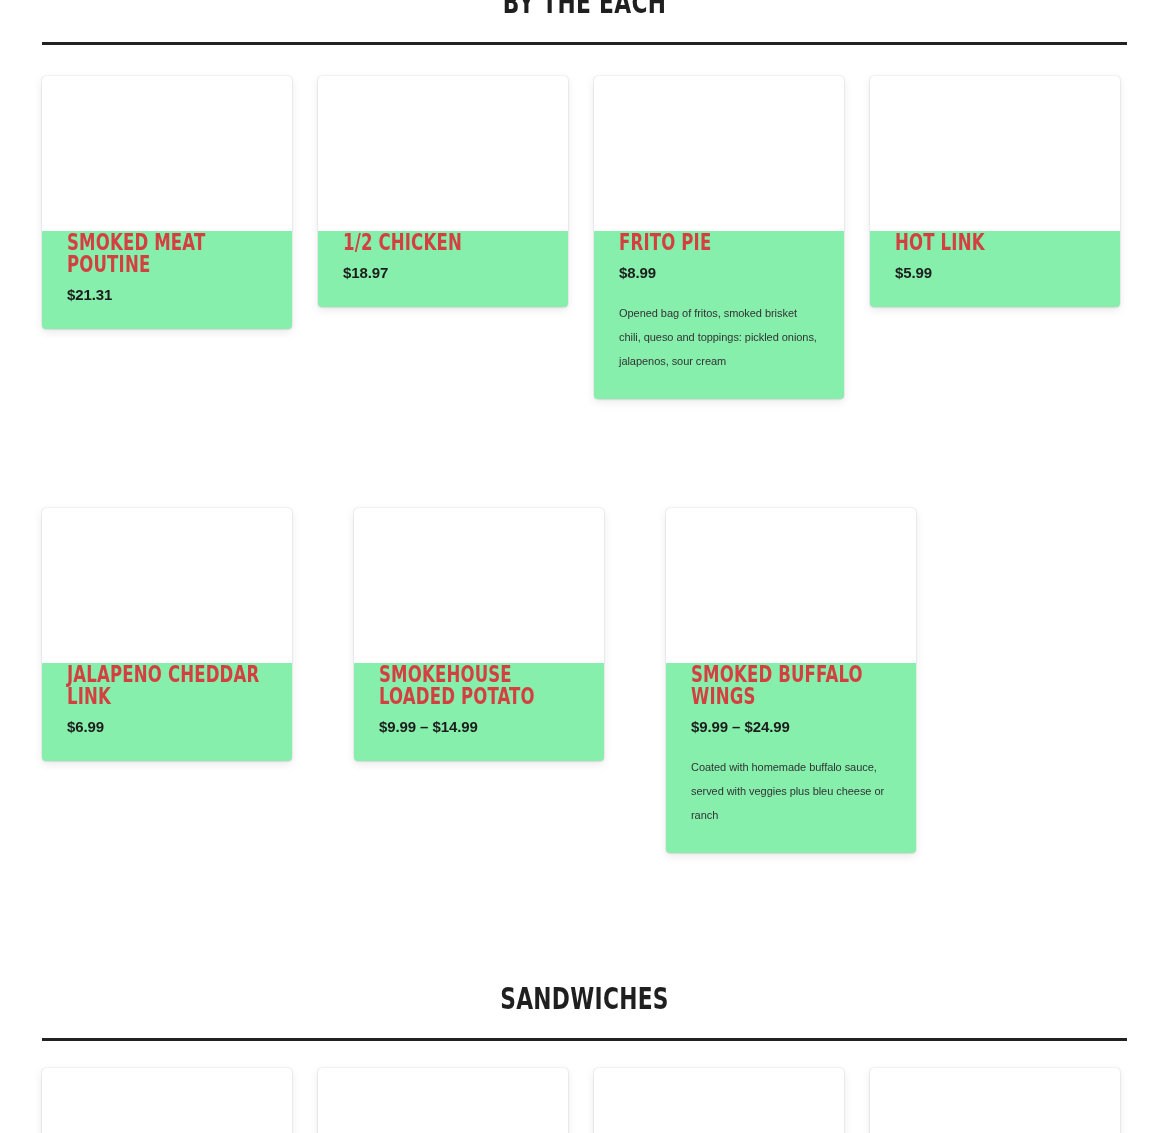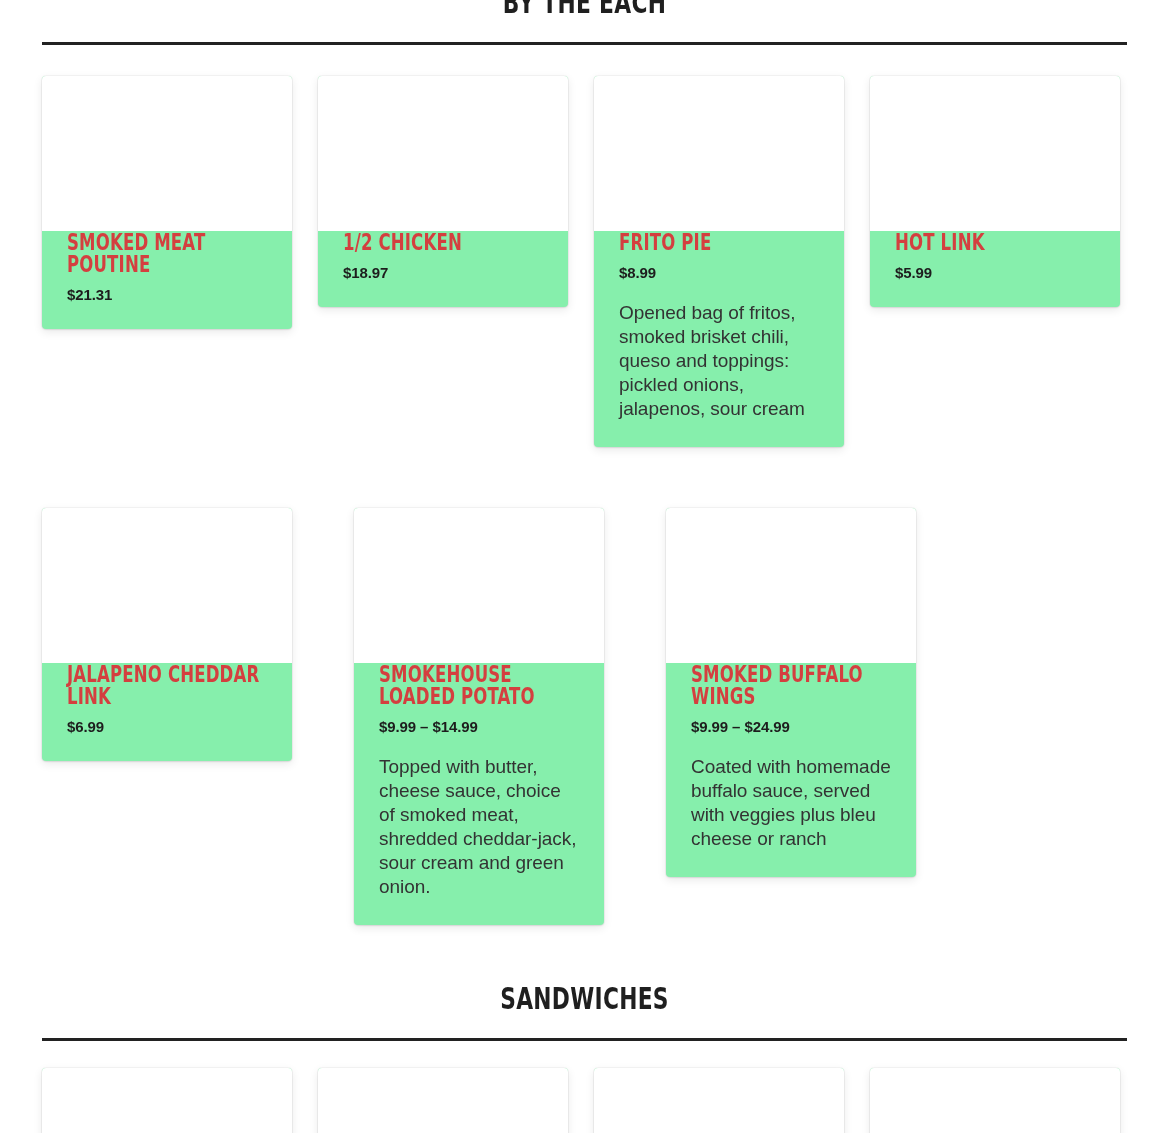--- a/index.html
+++ b/index.html
@@ -114,21 +114,21 @@
   .card-price {
     font-size: 15px;
     font-weight: 700;
     color: #1d1d1d;
     letter-spacing: -0.1px;
     margin-bottom: 0;
   }
 
   .card-desc {
     margin-top: 20px;
-    font-size: 19px;
+    font-size: 11px;
     line-height: 24px;
     color: #333333;
     letter-spacing: -0.05px;
   }
 
   .card-desc:empty { display: none; }
   .card-price:empty { display: none; }
 
   
   .card-stub .card-media { height: 120px; }
@@ -191,21 +191,20 @@
         <div class="card-price">$6.99</div>
 
       </div>
     </div>
 
     <div class="card">
       <div class="card-media"></div>
       <div class="card-body">
         <div class="card-title">SMOKEHOUSE LOADED POTATO</div>
         <div class="card-price">$9.99 – $14.99</div>
-        <div class="card-desc">Topped with butter, cheese sauce, choice of smoked meat, shredded cheddar-jack, sour cream and green onion.</div>
       </div>
     </div>
 
     <div class="card">
       <div class="card-media"></div>
       <div class="card-body">
         <div class="card-title">SMOKED BUFFALO WINGS</div>
         <div class="card-price">$9.99 – $24.99</div>
         <div class="card-desc">Coated with homemade buffalo sauce, served with veggies plus bleu cheese or ranch</div>
       </div>

